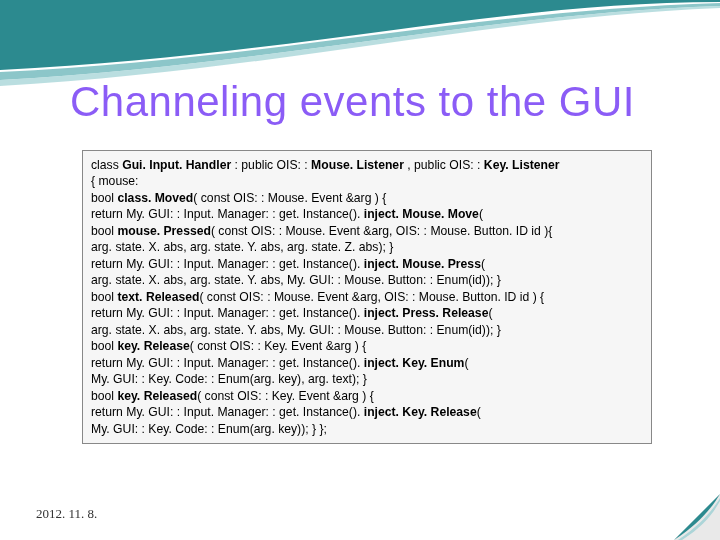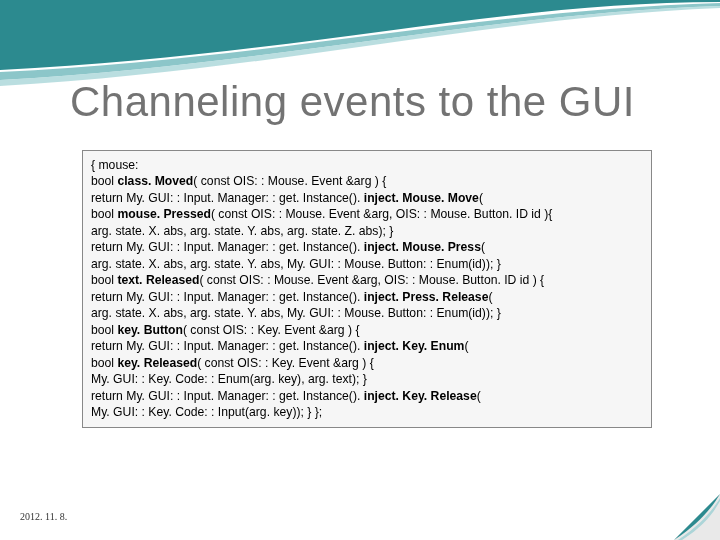--- a/index.html
+++ b/index.html
@@ -20,21 +20,21 @@
     height: 90px;
     pointer-events: none;
   }
   .title {
     position: absolute;
     top: 78px;
     left: 70px;
     right: 40px;
     font-size: 42px;
     font-weight: 400;
-    color: #737373;
+    color: #8b5cf6;
     letter-spacing: 0.5px;
   }
   .codebox {
     position: absolute;
     top: 150px;
     left: 82px;
     width: 570px;
     border: 1px solid #888;
     background: #f6f6f6;
     padding: 6px 8px;
@@ -43,24 +43,24 @@
     color: #000;
     font-family: Arial, Helvetica, sans-serif;
     box-sizing: border-box;
   }
   .codebox div {
     white-space: nowrap;
   }
   .b { font-weight: 700; }
   .date {
     position: absolute;
-    left: 20px;
+    left: 36px;
     bottom: 18px;
     font-family: Georgia, 'Times New Roman', serif;
-    font-size: 10px;
+    font-size: 13px;
     color: #333;
   }
   .corner {
     position: absolute;
     right: 0;
     bottom: 0;
     width: 46px;
     height: 46px;
   }
 </style>
@@ -70,36 +70,37 @@
 <svg class="swoosh" viewBox="0 0 720 90" preserveAspectRatio="none">
   <path d="M0,0 L720,0 L720,2 C500,2 300,55 0,70 Z" fill="#2c8a8f"></path>
   <path d="M0,0 L720,0 L720,0.5 C480,8 280,62 0,78 L0,70 C300,55 500,2 720,2 L720,0 Z" fill="none"></path>
   <path d="M0,72 C280,58 480,10 720,3 L720,6 C480,14 280,64 0,80 Z" fill="#6fb8bc" opacity="0.8"></path>
   <path d="M0,80 C280,64 480,14 720,6 L720,8 C480,18 280,70 0,86 Z" fill="#9cd0d3" opacity="0.7"></path>
 </svg>
 
 <div class="title">Channeling events to the GUI</div>
 
 <div class="codebox">
+  <div><span>class </span><span class="b">Gui. Input. Handler </span><span>: public OIS: : </span><span class="b">Mouse. Listener </span><span>, public OIS: : </span><span class="b">Key. Listener</span></div>
   <div><span>{ mouse:</span></div>
   <div><span>bool </span><span class="b">class. Moved</span><span>( const OIS: : Mouse. Event &amp;arg ) {</span></div>
   <div><span>return My. GUI: : Input. Manager: : get. Instance(). </span><span class="b">inject. Mouse. Move</span><span>(</span></div>
   <div><span>bool </span><span class="b">mouse. Pressed</span><span>( const OIS: : Mouse. Event &amp;arg, OIS: : Mouse. Button. ID id ){</span></div>
   <div><span>arg. state. X. abs, arg. state. Y. abs, arg. state. Z. abs); }</span></div>
   <div><span>return My. GUI: : Input. Manager: : get. Instance(). </span><span class="b">inject. Mouse. Press</span><span>(</span></div>
   <div><span>arg. state. X. abs, arg. state. Y. abs, My. GUI: : Mouse. Button: : Enum(id)); }</span></div>
   <div><span>bool </span><span class="b">text. Released</span><span>( const OIS: : Mouse. Event &amp;arg, OIS: : Mouse. Button. ID id ) {</span></div>
   <div><span>return My. GUI: : Input. Manager: : get. Instance(). </span><span class="b">inject. Press. Release</span><span>(</span></div>
   <div><span>arg. state. X. abs, arg. state. Y. abs, My. GUI: : Mouse. Button: : Enum(id)); }</span></div>
-  <div><span>bool </span><span class="b">key. Button</span><span>( const OIS: : Key. Event &amp;arg ) {</span></div>
+  <div><span>bool </span><span class="b">key. Release</span><span>( const OIS: : Key. Event &amp;arg ) {</span></div>
   <div><span>return My. GUI: : Input. Manager: : get. Instance(). </span><span class="b">inject. Key. Enum</span><span>(</span></div>
+  <div><span>My. GUI: : Key. Code: : Enum(arg. key), arg. text); }</span></div>
   <div><span>bool </span><span class="b">key. Released</span><span>( const OIS: : Key. Event &amp;arg ) {</span></div>
-  <div><span>My. GUI: : Key. Code: : Enum(arg. key), arg. text); }</span></div>
   <div><span>return My. GUI: : Input. Manager: : get. Instance(). </span><span class="b">inject. Key. Release</span><span>(</span></div>
-  <div><span>My. GUI: : Key. Code: : Input(arg. key)); } };</span></div>
+  <div><span>My. GUI: : Key. Code: : Enum(arg. key)); } };</span></div>
 </div>
 
 <div class="date">2012. 11. 8.</div>
 
 <svg class="corner" viewBox="0 0 46 46">
   <path d="M0,46 L46,0 L46,46 Z" fill="#e9e9e9"></path>
   <path d="M0,46 L46,0 C40,10 28,28 0,46 Z" fill="#2c8a8f"></path>
   <path d="M4,46 C28,30 40,14 46,4 L46,7 C40,18 30,32 8,46 Z" fill="#9cd0d3" opacity="0.8"></path>
 </svg>
 

